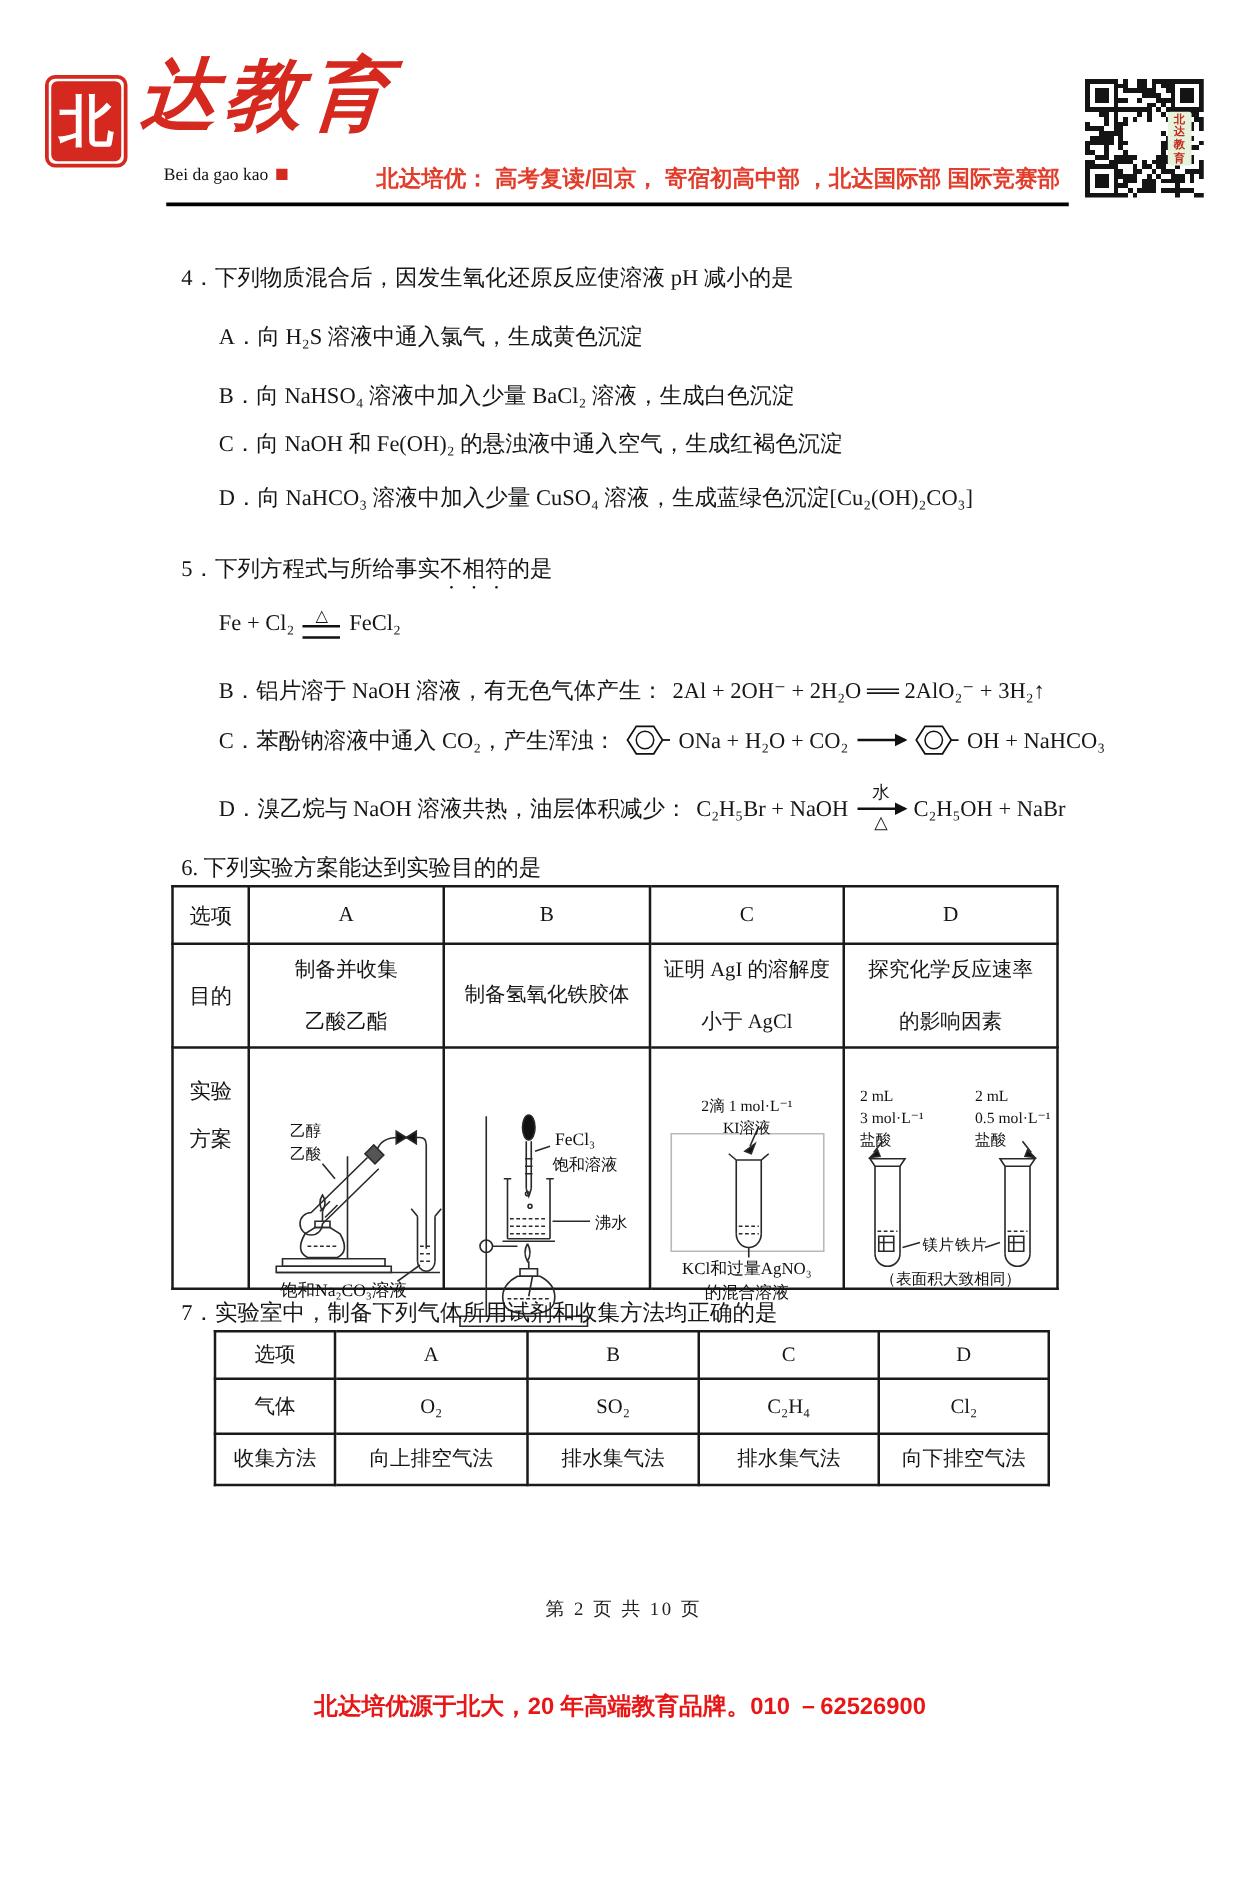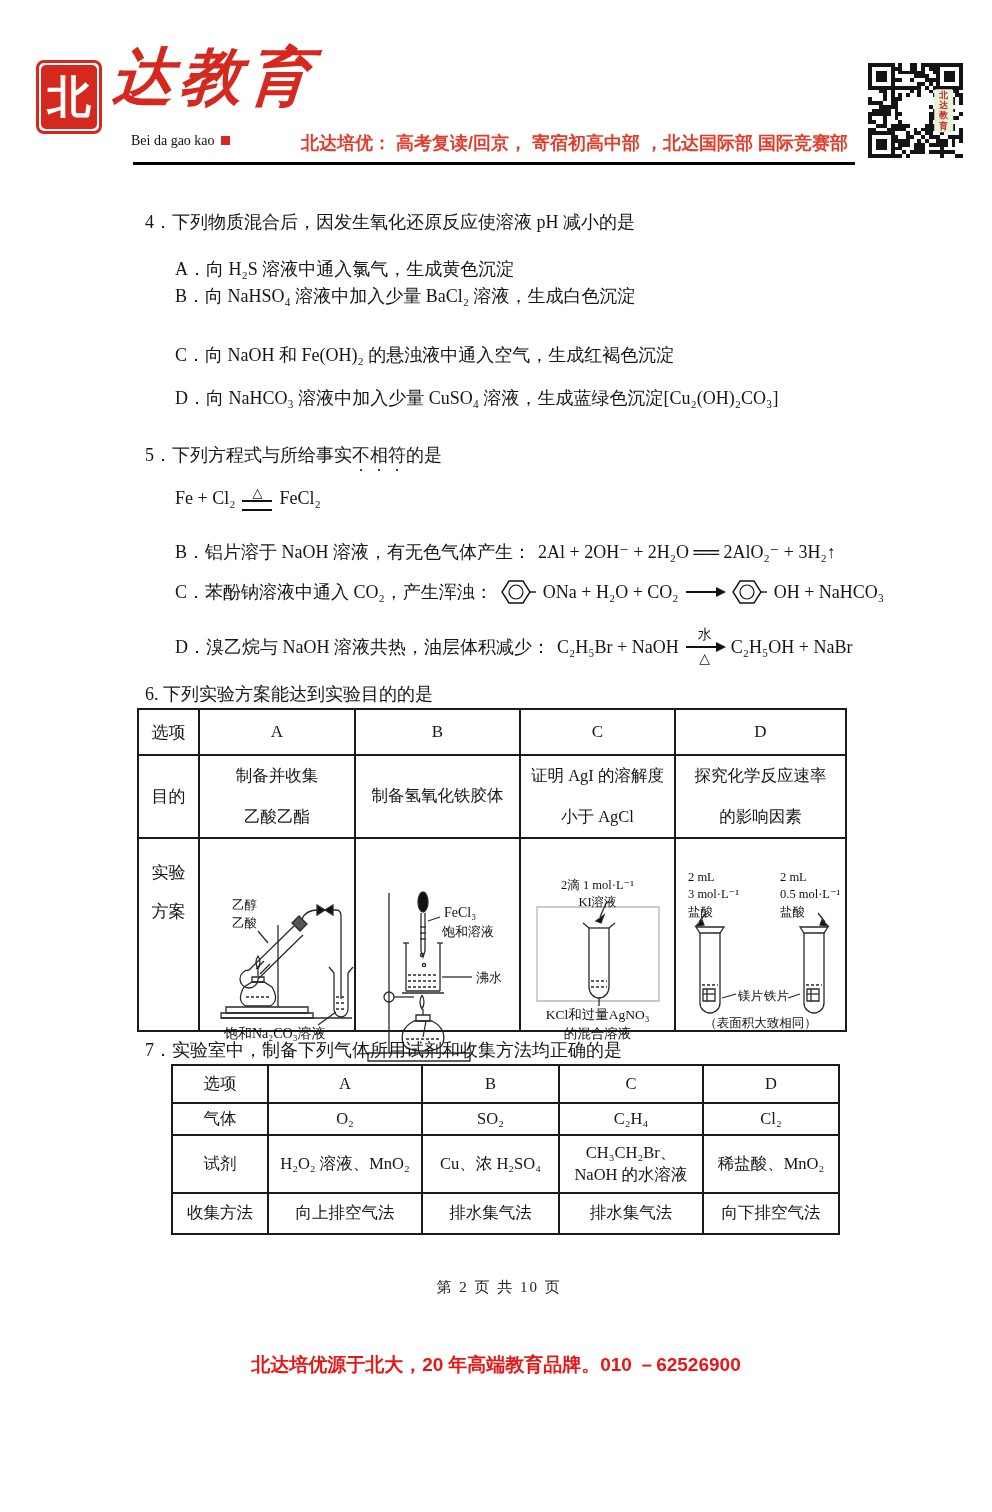--- a/index.html
+++ b/index.html
@@ -76,21 +76,21 @@
   <div class="qr">
     <svg viewBox="0 0 25 25" id="qrsvg">
         <path d="M8 0h1v1h-1zM11 0h1v1h-1zM12 0h1v1h-1zM14 0h1v1h-1zM15 0h1v1h-1zM16 0h1v1h-1zM17 0h1v1h-1zM7 1h1v1h-1zM8 1h1v1h-1zM11 1h1v1h-1zM12 1h1v1h-1zM14 1h1v1h-1zM16 1h1v1h-1zM17 1h1v1h-1zM8 2h1v1h-1zM9 2h1v1h-1zM10 2h1v1h-1zM11 2h1v1h-1zM12 2h1v1h-1zM13 2h1v1h-1zM14 2h1v1h-1zM17 2h1v1h-1zM12 3h1v1h-1zM13 3h1v1h-1zM14 3h1v1h-1zM15 3h1v1h-1zM7 4h1v1h-1zM8 4h1v1h-1zM11 4h1v1h-1zM15 4h1v1h-1zM16 4h1v1h-1zM17 4h1v1h-1zM13 5h1v1h-1zM14 5h1v1h-1zM16 5h1v1h-1zM7 6h1v1h-1zM8 6h1v1h-1zM9 6h1v1h-1zM10 6h1v1h-1zM11 6h1v1h-1zM12 6h1v1h-1zM13 6h1v1h-1zM15 6h1v1h-1zM17 6h1v1h-1zM3 7h1v1h-1zM4 7h1v1h-1zM6 7h1v1h-1zM11 7h1v1h-1zM13 7h1v1h-1zM16 7h1v1h-1zM18 7h1v1h-1zM19 7h1v1h-1zM20 7h1v1h-1zM21 7h1v1h-1zM22 7h1v1h-1zM23 7h1v1h-1zM4 8h1v1h-1zM6 8h1v1h-1zM8 8h1v1h-1zM10 8h1v1h-1zM13 8h1v1h-1zM17 8h1v1h-1zM18 8h1v1h-1zM19 8h1v1h-1zM21 8h1v1h-1zM23 8h1v1h-1zM24 8h1v1h-1zM0 9h1v1h-1zM4 9h1v1h-1zM6 9h1v1h-1zM7 9h1v1h-1zM8 9h1v1h-1zM19 9h1v1h-1zM21 9h1v1h-1zM22 9h1v1h-1zM24 9h1v1h-1zM0 10h1v1h-1zM1 10h1v1h-1zM2 10h1v1h-1zM3 10h1v1h-1zM6 10h1v1h-1zM7 10h1v1h-1zM18 10h1v1h-1zM19 10h1v1h-1zM21 10h1v1h-1zM22 10h1v1h-1zM24 10h1v1h-1zM3 11h1v1h-1zM4 11h1v1h-1zM5 11h1v1h-1zM6 11h1v1h-1zM7 11h1v1h-1zM16 11h1v1h-1zM19 11h1v1h-1zM20 11h1v1h-1zM21 11h1v1h-1zM1 12h1v1h-1zM2 12h1v1h-1zM3 12h1v1h-1zM4 12h1v1h-1zM5 12h1v1h-1zM7 12h1v1h-1zM17 12h1v1h-1zM19 12h1v1h-1zM22 12h1v1h-1zM0 13h1v1h-1zM1 13h1v1h-1zM2 13h1v1h-1zM3 13h1v1h-1zM4 13h1v1h-1zM5 13h1v1h-1zM7 13h1v1h-1zM8 13h1v1h-1zM16 13h1v1h-1zM17 13h1v1h-1zM24 13h1v1h-1zM0 14h1v1h-1zM4 14h1v1h-1zM7 14h1v1h-1zM16 14h1v1h-1zM17 14h1v1h-1zM22 14h1v1h-1zM23 14h1v1h-1zM0 15h1v1h-1zM1 15h1v1h-1zM4 15h1v1h-1zM8 15h1v1h-1zM16 15h1v1h-1zM18 15h1v1h-1zM2 16h1v1h-1zM3 16h1v1h-1zM4 16h1v1h-1zM6 16h1v1h-1zM7 16h1v1h-1zM8 16h1v1h-1zM9 16h1v1h-1zM10 16h1v1h-1zM15 16h1v1h-1zM16 16h1v1h-1zM17 16h1v1h-1zM18 16h1v1h-1zM19 16h1v1h-1zM20 16h1v1h-1zM21 16h1v1h-1zM22 16h1v1h-1zM0 17h1v1h-1zM1 17h1v1h-1zM5 17h1v1h-1zM6 17h1v1h-1zM7 17h1v1h-1zM8 17h1v1h-1zM9 17h1v1h-1zM12 17h1v1h-1zM14 17h1v1h-1zM15 17h1v1h-1zM16 17h1v1h-1zM17 17h1v1h-1zM18 17h1v1h-1zM20 17h1v1h-1zM21 17h1v1h-1zM22 17h1v1h-1zM24 17h1v1h-1zM10 18h1v1h-1zM12 18h1v1h-1zM13 18h1v1h-1zM15 18h1v1h-1zM16 18h1v1h-1zM19 18h1v1h-1zM24 18h1v1h-1zM7 19h1v1h-1zM10 19h1v1h-1zM11 19h1v1h-1zM14 19h1v1h-1zM16 19h1v1h-1zM17 19h1v1h-1zM18 19h1v1h-1zM21 19h1v1h-1zM22 19h1v1h-1zM23 19h1v1h-1zM24 19h1v1h-1zM7 20h1v1h-1zM8 20h1v1h-1zM9 20h1v1h-1zM10 20h1v1h-1zM13 20h1v1h-1zM15 20h1v1h-1zM18 20h1v1h-1zM19 20h1v1h-1zM20 20h1v1h-1zM22 20h1v1h-1zM24 20h1v1h-1zM8 21h1v1h-1zM9 21h1v1h-1zM10 21h1v1h-1zM12 21h1v1h-1zM13 21h1v1h-1zM14 21h1v1h-1zM16 21h1v1h-1zM17 21h1v1h-1zM18 21h1v1h-1zM19 21h1v1h-1zM20 21h1v1h-1zM22 21h1v1h-1zM7 22h1v1h-1zM8 22h1v1h-1zM12 22h1v1h-1zM13 22h1v1h-1zM14 22h1v1h-1zM19 22h1v1h-1zM9 23h1v1h-1zM11 23h1v1h-1zM12 23h1v1h-1zM13 23h1v1h-1zM14 23h1v1h-1zM16 23h1v1h-1zM17 23h1v1h-1zM18 23h1v1h-1zM19 23h1v1h-1zM20 23h1v1h-1zM21 23h1v1h-1zM22 23h1v1h-1zM7 24h1v1h-1zM8 24h1v1h-1zM10 24h1v1h-1zM19 24h1v1h-1zM23 24h1v1h-1zM24 24h1v1h-1zM0 0h7v7h-7z M1 1v5h5v-5z M2 2h3v3h-3zM18 0h7v7h-7z M19 1v5h5v-5z M20 2h3v3h-3zM0 18h7v7h-7z M1 19v5h5v-5z M2 20h3v3h-3z" fill="#141414" fill-rule="evenodd"></path>
       </svg>
     <div class="qr-badge">北达
 教育</div>
   </div>
 
   <div class="qtitle" style="top:210px">4．下列物质混合后，因发生氧化还原反应使溶液 pH 减小的是</div>
   <div class="opt" style="top:257px">A．向 H₂S 溶液中通入氯气，生成黄色沉淀</div>
-  <div class="opt" style="top:284px">B．向 NaHSO₄ 溶液中加入少量 BaCl₂ 溶液，生成白色沉淀</div>
+  <div class="opt" style="top:304px">B．向 NaHSO₄ 溶液中加入少量 BaCl₂ 溶液，生成白色沉淀</div>
   <div class="opt" style="top:343px">C．向 NaOH 和 Fe(OH)₂ 的悬浊液中通入空气，生成红褐色沉淀</div>
   <div class="opt" style="top:386px">D．向 NaHCO₃ 溶液中加入少量 CuSO₄ 溶液，生成蓝绿色沉淀[Cu₂(OH)₂CO₃]</div>
 
   <div class="qtitle" style="top:443px"><span>5．下列方程式与所给事实</span><span class="emph">不相符</span><span>的是</span></div>
 
   <div class="eqrow" style="top:486px">
     <span>Fe + Cl₂</span>
     <span class="eqstack">
       <span class="cond">△</span>
       <span class="dbl"></span>
@@ -312,34 +312,26 @@
         <col style="width:136px">
       </colgroup>
     <tbody>
         <tr style="height:38px">
       <td>选项</td>
       <td>A</td>
       <td>B</td>
       <td>C</td>
       <td>D</td>
     </tr>
-    <tr style="height:32px">
+    <tr style="height:44px">
       <td>气体</td>
       <td>O₂</td>
       <td>SO₂</td>
       <td>C₂H₄</td>
       <td>Cl₂</td>
-    </tr>
-    <tr style="height:58px">
-      <td>试剂</td>
-      <td>H₂O₂ 溶液、MnO₂</td>
-      <td>Cu、浓 H₂SO₄</td>
-      <td>CH₃CH₂Br、
-NaOH 的水溶液</td>
-      <td>稀盐酸、MnO₂</td>
     </tr>
     <tr style="height:41px">
       <td>收集方法</td>
       <td>向上排空气法</td>
       <td>排水集气法</td>
       <td>排水集气法</td>
       <td>向下排空气法</td>
     </tr>
   </tbody>
     </table>

